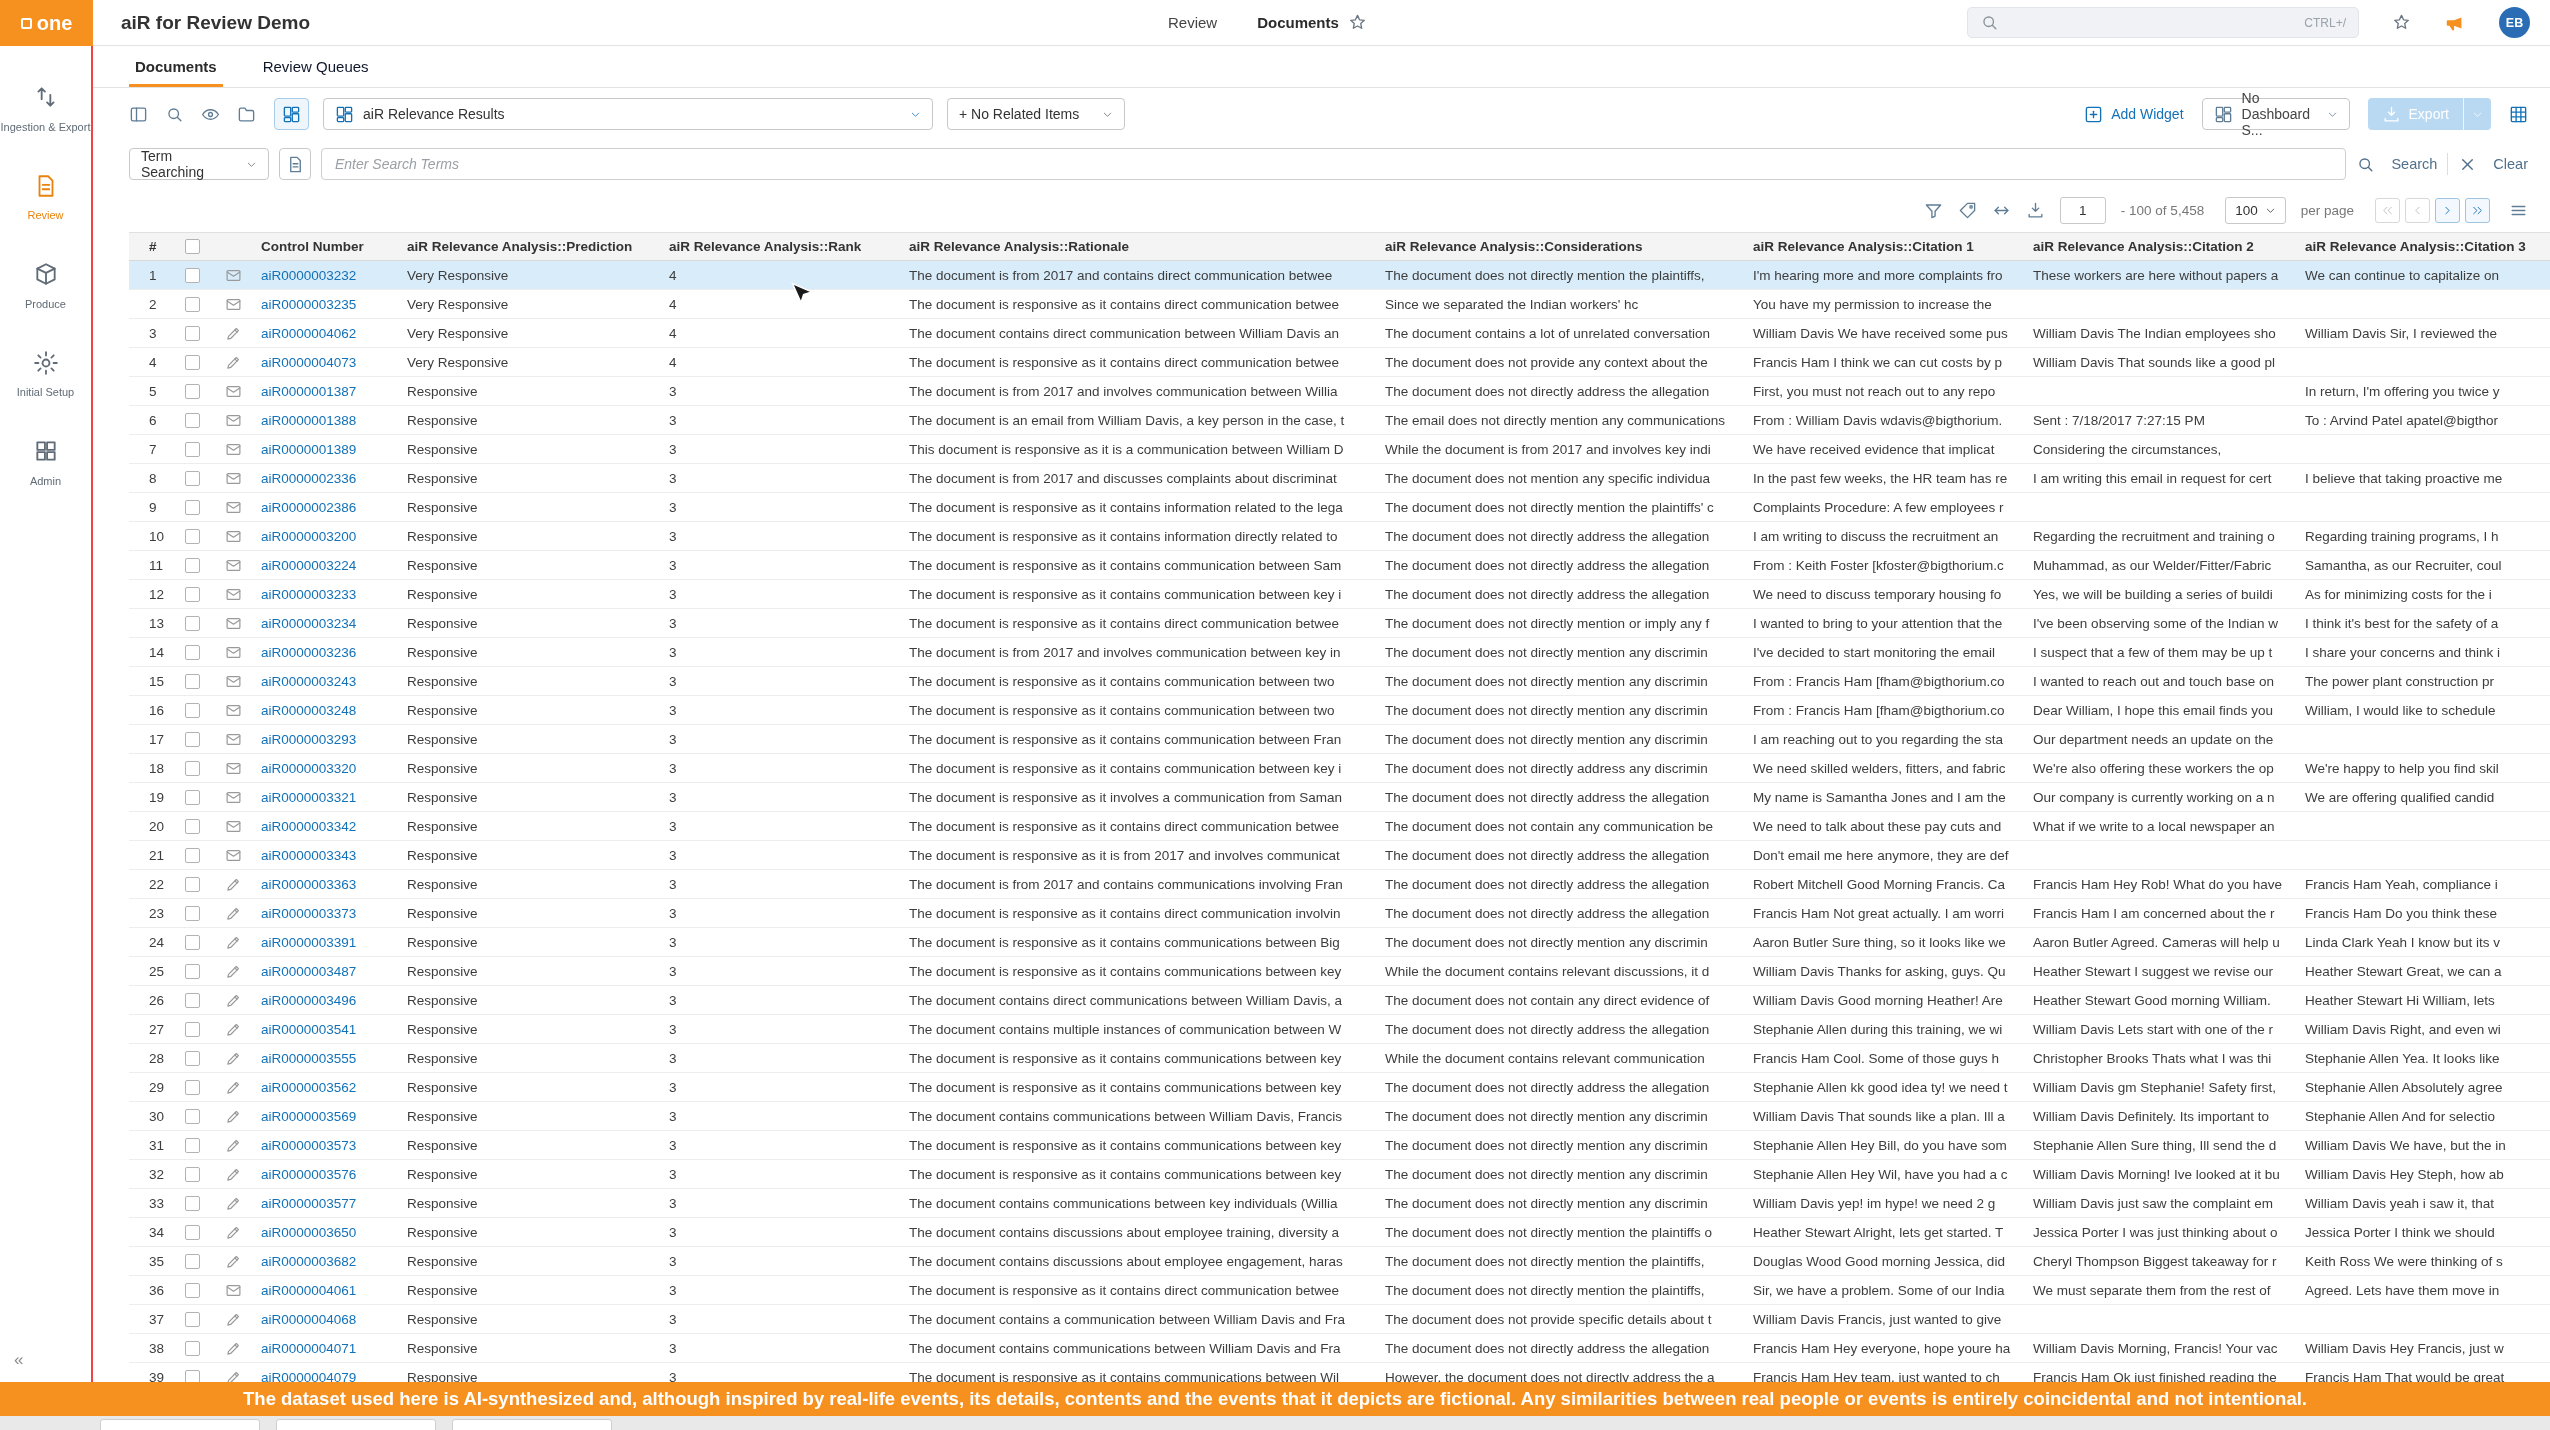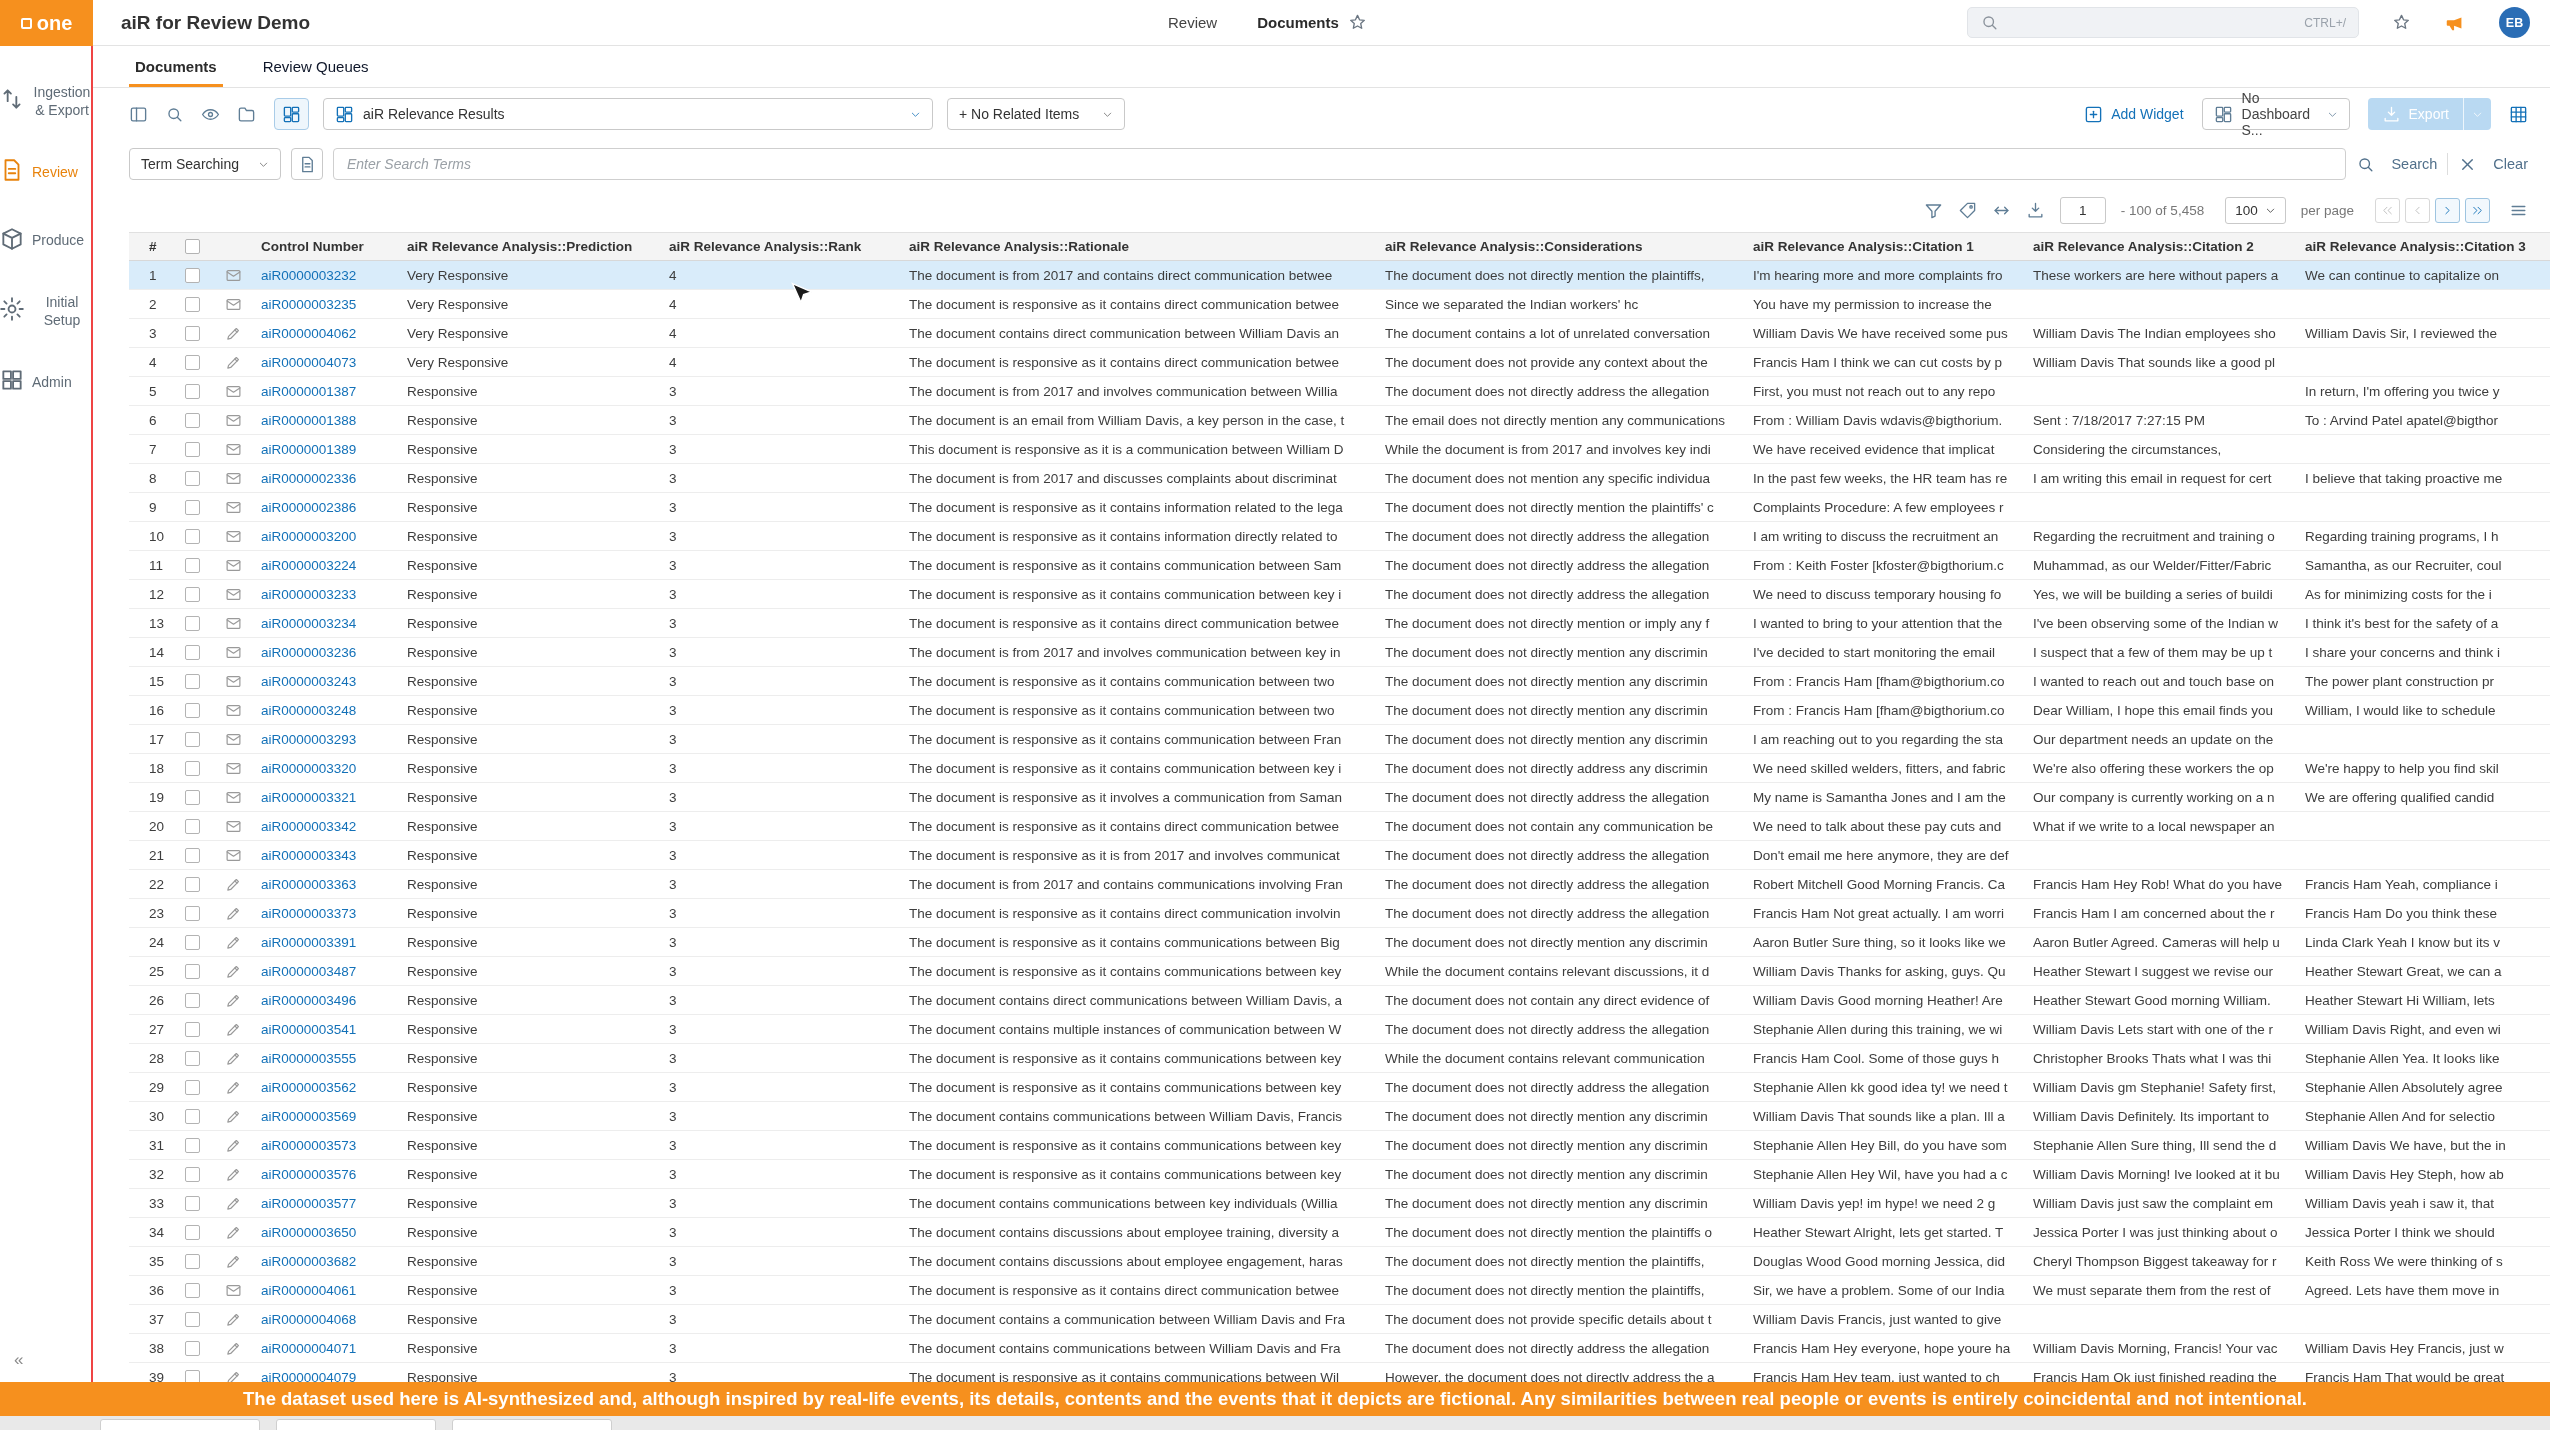--- a/index.html
+++ b/index.html
@@ -5,21 +5,21 @@
   *{box-sizing:border-box;margin:0;padding:0}
   html,body{width:2550px;height:1430px}
   body{font-family:"Liberation Sans",sans-serif;background:#fff;overflow:hidden}
   .page{position:relative;width:2550px;height:1430px;background:#fff;overflow:hidden}
 
   
   .sidebar{position:absolute;left:0;top:0;bottom:48px;width:93px;background:#fff;border-right:2px solid #ef4444;z-index:10}
   .logo{width:93px;height:46px;background:#f6901e;color:#fff;display:flex;align-items:center;justify-content:center;gap:5px;font-weight:700;font-size:20px}
   .logosq{width:11px;height:11px;border:2px solid #fff;border-radius:2px;display:inline-block}
   .snav{display:flex;flex-direction:column;align-items:center;padding-top:38px;gap:38px}
-  .sitem{display:flex;flex-direction:row;align-items:center;gap:7px;color:#5f6b76;font-size:14px;width:93px;text-align:center;cursor:pointer;line-height:1.25}
+  .sitem{display:flex;flex-direction:column;align-items:center;gap:7px;color:#5f6b76;font-size:11px;width:93px;text-align:center;cursor:pointer;line-height:1.25}
   .sitem .sic svg{width:26px;height:26px}
   .sitem.active{color:#e8830c}
   .collapse{position:absolute;bottom:12px;left:14px;color:#8a8a8a;font-size:17px;letter-spacing:-2px;cursor:pointer}
 
   
   .main{margin-left:93px;height:100%;display:flex;flex-direction:column}
 
   .topbar{height:46px;border-bottom:1px solid #e3e3e3;display:flex;align-items:center;padding:0 20px 0 28px;position:relative;flex:none}
   .title{font-size:19px;font-weight:700;color:#333}
   .topnav{position:absolute;left:1075px;display:flex;align-items:center;gap:40px;font-size:15px;color:#444}
@@ -52,21 +52,21 @@
   .tb-right{margin-left:auto;display:flex;align-items:center;gap:18px}
   .addwidget{color:#1371b8;display:flex;align-items:center;gap:8px;font-size:14px;cursor:pointer}
   .dd.dash{width:148px;color:#444}
   .dd.dash .ic{color:#5f7d95}
   .exportbtn{height:32px;border-radius:4px;background:#b9d9f2;color:#fff;display:flex;align-items:stretch;font-size:14px;overflow:hidden;cursor:default}
   .exportbtn .xmain{display:flex;align-items:center;gap:8px;padding:0 14px}
   .exportbtn .xcaret{display:flex;align-items:center;padding:0 8px;border-left:1px solid rgba(255,255,255,.75)}
   .gridico{color:#1371b8;cursor:pointer}
 
   .searchrow{height:48px;display:flex;align-items:center;gap:10px;padding:0 22px 0 36px;flex:none}
-  .dd.term{width:152px}
+  .dd.term{width:140px}
   .sqbtn{width:32px;height:32px;border:1px solid #c9c9c9;border-radius:4px;display:flex;align-items:center;justify-content:center;color:#5f7d95;cursor:pointer;flex:none}
   .searchinput{flex:1;height:32px;border:1px solid #cfcfcf;border-radius:4px;padding:0 13px;font-size:14px;font-family:"Liberation Sans",sans-serif;color:#333;outline:none}
   .searchinput::placeholder{font-style:italic;color:#9aa0a6}
   .searchlink,.clearlink{display:flex;align-items:center;gap:16px;color:#51708b;font-size:14.5px;cursor:pointer;white-space:nowrap}
   .vdiv{width:1px;height:22px;background:#ddd}
 
   .controlsrow{height:44px;display:flex;align-items:center;justify-content:flex-end;gap:15px;padding:0 22px;color:#5f7d95;font-size:13.5px;flex:none}
   .controlsrow .ic{cursor:pointer}
   .pageinput{width:46px;height:27px;border:1px solid #c9c9c9;border-radius:3px;display:flex;align-items:center;justify-content:center;color:#333;background:#fff}
   .range{color:#777;margin-right:6px}

